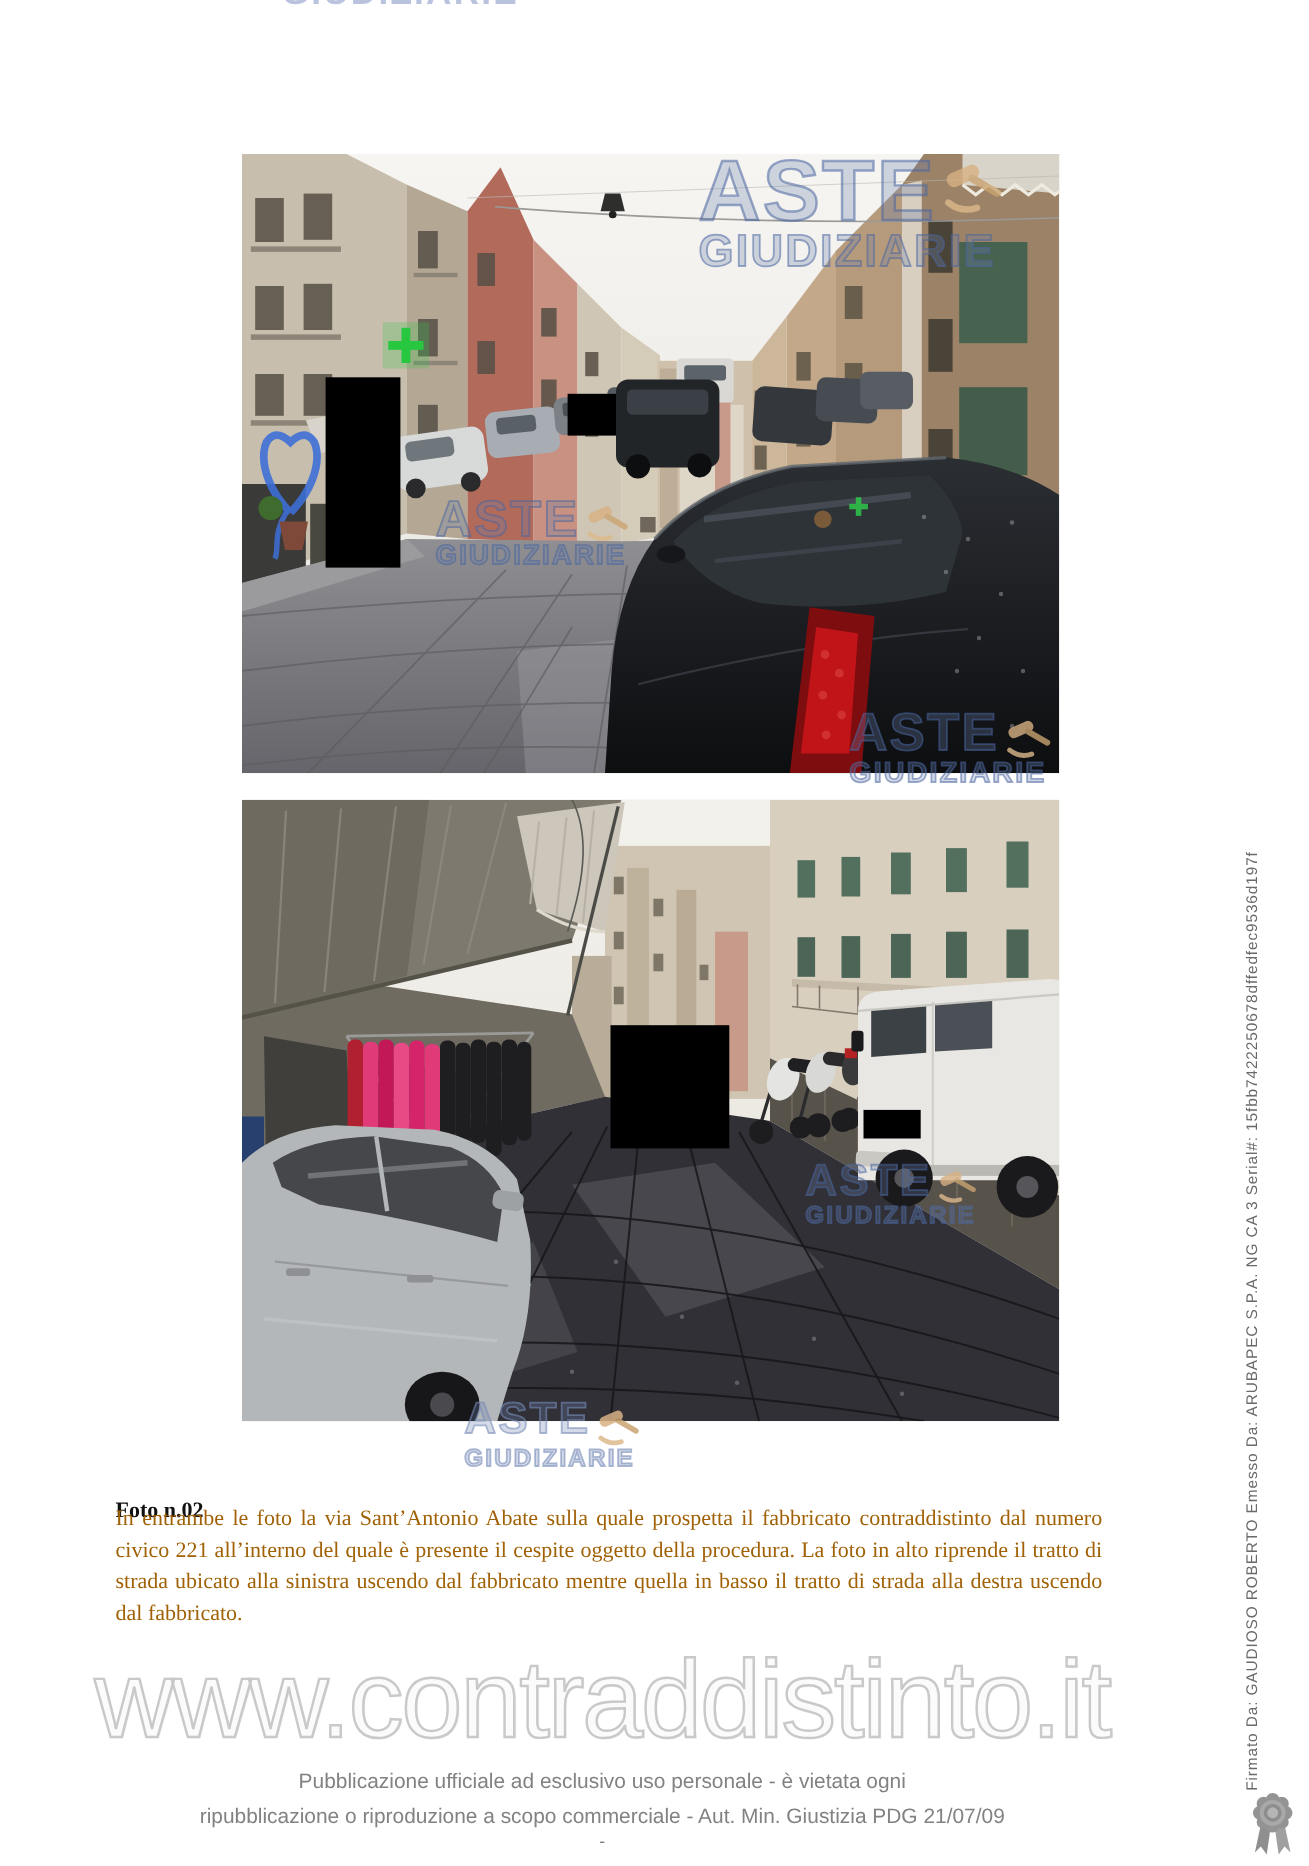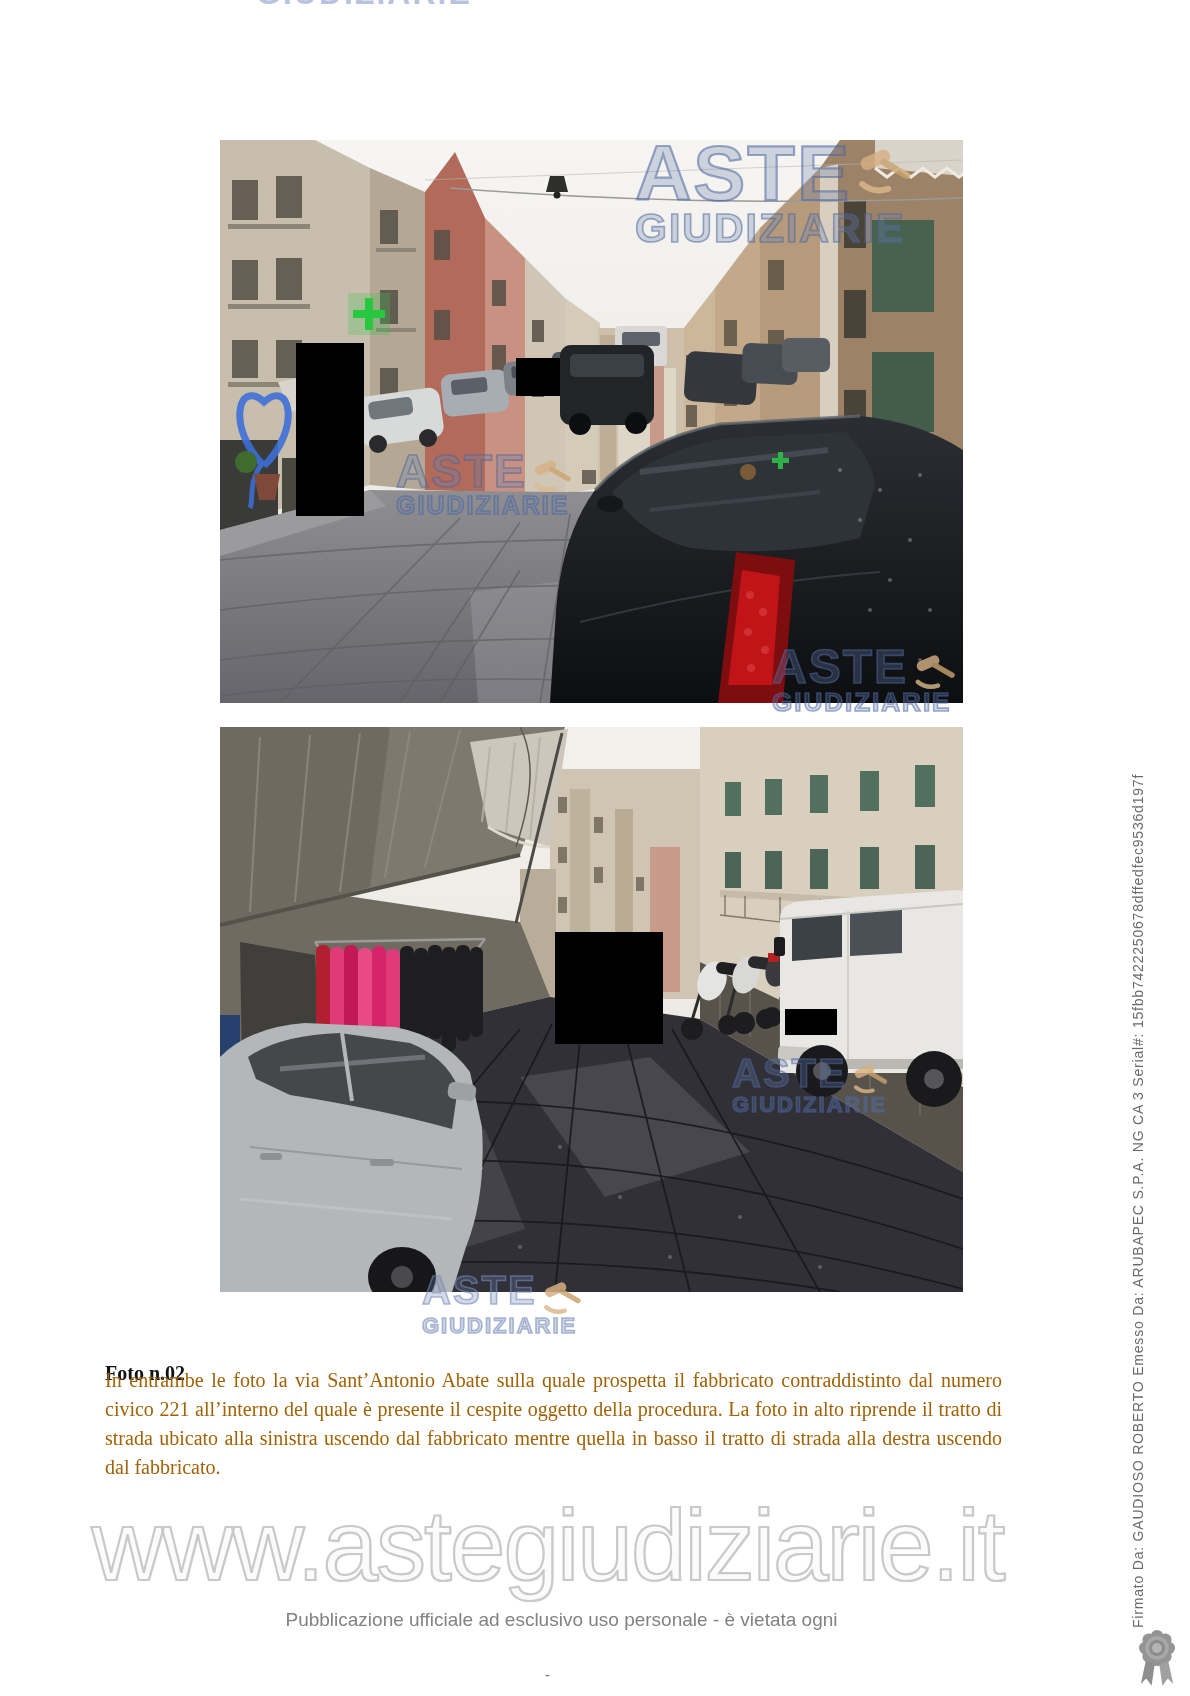--- a/index.html
+++ b/index.html
@@ -54,21 +54,21 @@
     font-family:"Liberation Sans",sans-serif;font-size:100px;font-weight:400;
     letter-spacing:-2px;white-space:nowrap;
     color:rgba(255,255,255,0.88);
     -webkit-text-stroke:2.2px #c9c9c9;
     text-shadow:1px 1px 1px #dedede;
   }
 
   
   .footer{
     position:absolute;left:0;top:1604px;width:1095px;text-align:center;
-    font-family:"Liberation Sans",sans-serif;font-size:19px;line-height:32px;color:#828282;margin-left:14px;
+    font-family:"Liberation Sans",sans-serif;font-size:19px;line-height:32px;color:#828282;
   }
   .page-marker{
     position:absolute;left:0;top:1666px;width:1095px;text-align:center;
     font-family:"Liberation Sans",sans-serif;font-size:16px;color:#7c7c7c;
   }
 
   
   .vsign{
     position:absolute;left:1146px;top:1612px;transform-origin:left bottom;
     transform:rotate(-90deg);white-space:nowrap;
@@ -540,24 +540,25 @@
         <path d="M6,34 q10,8 22,4" stroke="#dcb98c" stroke-width="5" fill="none" stroke-linecap="round"></path>
       </g>
     </svg>
   </div>
   <span class="giud">GIUDIZIARIE</span>
 </div>
 
 <div class="caption">Foto n.02</div>
 <div class="paragraph">In entrambe  le foto la via Sant’Antonio Abate sulla quale prospetta il fabbricato contraddistinto dal numero civico 221 all’interno del quale è presente il cespite oggetto della  procedura. La foto in alto riprende il tratto di strada ubicato alla sinistra uscendo dal fabbricato mentre quella in basso il tratto di strada alla destra uscendo dal fabbricato.</div>
 
-<div class="www-wm">www.astegiudiziarie.it</div>
+<div class="www-wm">www.contraddistinto.it</div>
 
 <div class="footer">
   <div>Pubblicazione ufficiale ad esclusivo uso personale - è vietata ogni</div>
+  <div>ripubblicazione o riproduzione a scopo commerciale - Aut. Min. Giustizia PDG 21/07/09</div>
 </div>
 <div class="page-marker">-</div>
 
 <div class="vsign">Firmato Da: GAUDIOSO ROBERTO Emesso Da: ARUBAPEC S.P.A. NG CA 3 Serial#: 15fbb7422250678dffedfec9536d197f</div>
 
 <svg class="seal" width="54" height="66" viewBox="0 0 60 72">
   <polygon points="18,38 28,40 24,68 18,60 12,66" fill="#8f8f8f"></polygon>
   <polygon points="42,38 32,40 36,68 42,60 48,66" fill="#a0a0a0"></polygon>
   <g fill="#949494">
     <circle cx="43" cy="26" r="7"></circle>

